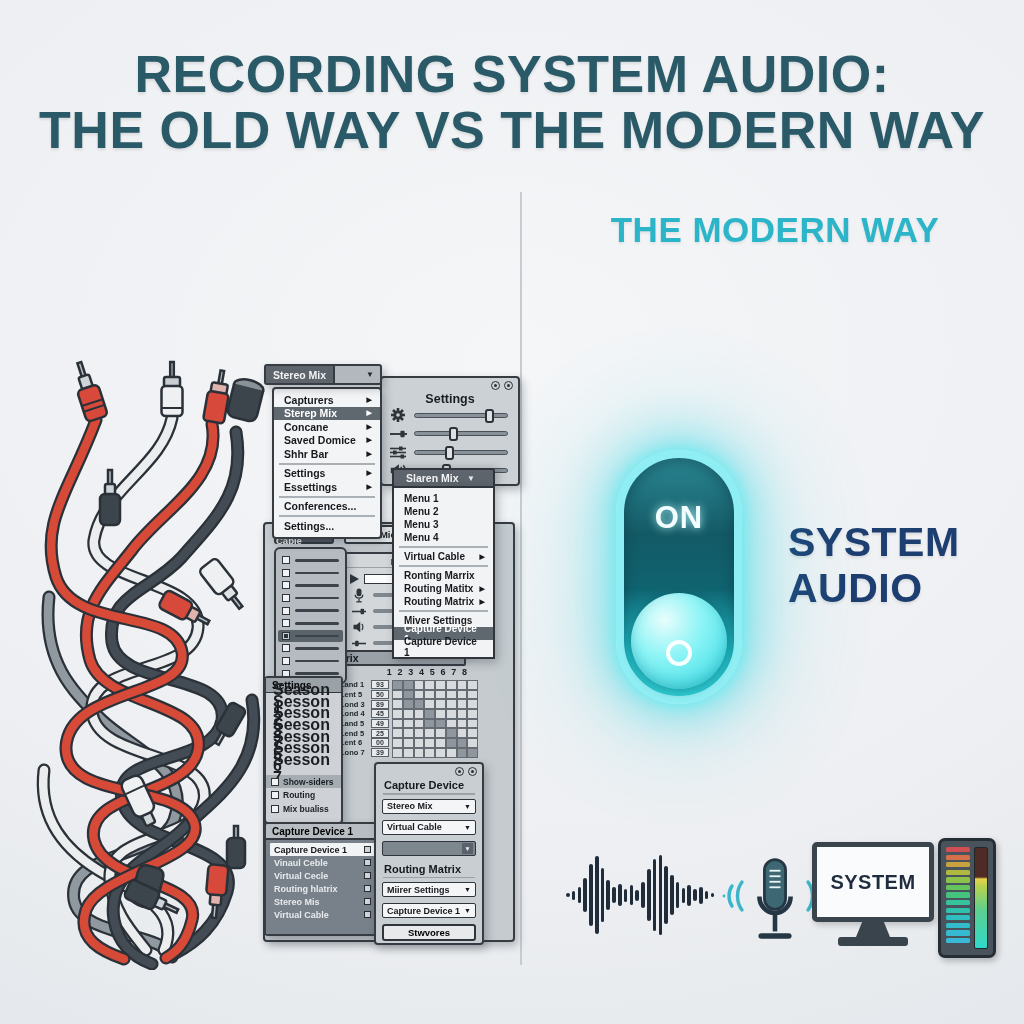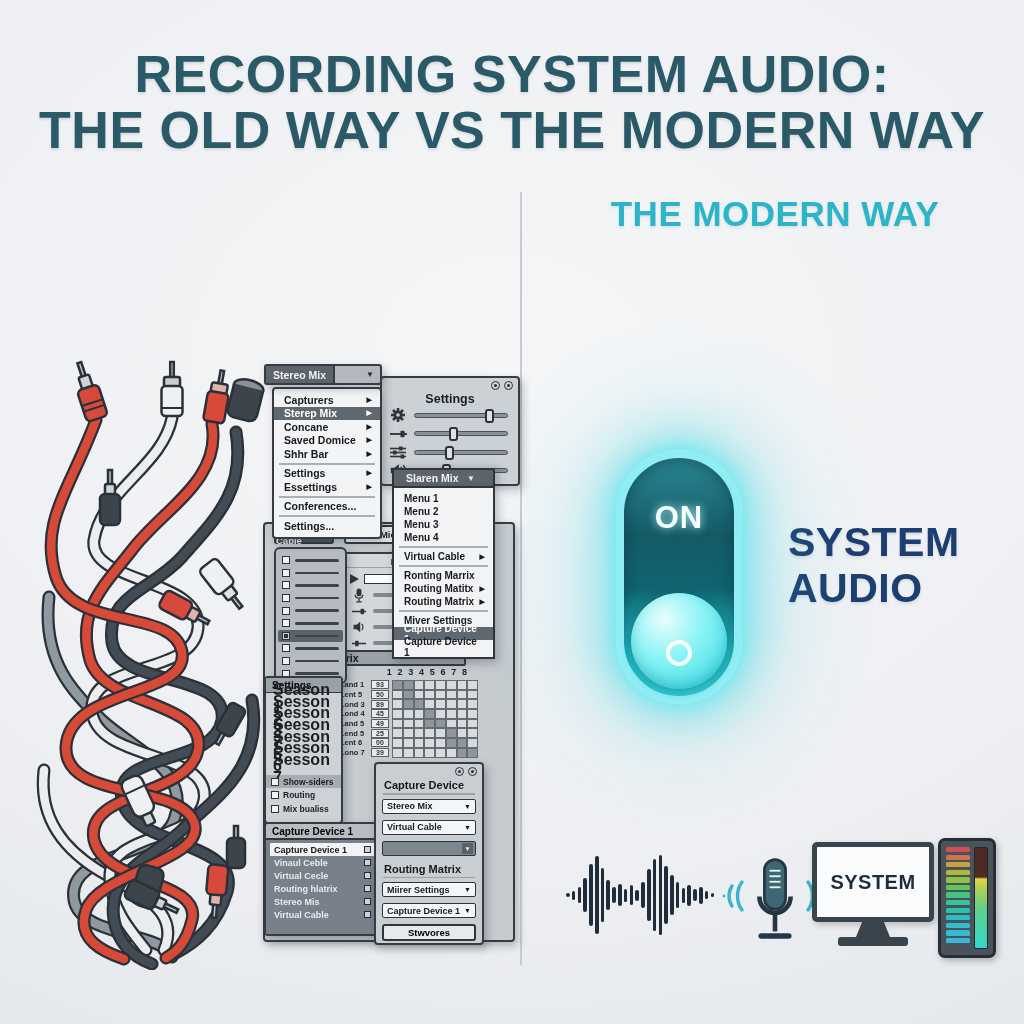--- a/index.html
+++ b/index.html
@@ -188,21 +188,21 @@
 </head>
 <body>
 
 <div id="stage">
 
   <div class="title" style="color: rgb(42, 90, 104);">
     <div>RECORDING SYSTEM AUDIO:</div>
     <div>THE OLD WAY VS THE MODERN WAY</div>
   </div>
 
-  <div id="modern-heading" class="col-heading" style="color: rgb(44, 181, 201);">THE MODERN WAY</div>
+  <div id="modern-heading" class="col-heading" style="color: rgb(44, 181, 201); margin-top: 16px;">THE MODERN WAY</div>
   <div class="divider"></div>
 
   <svg id="cables" width="252" height="618" viewBox="0 0 252 618">
     <g fill="none" stroke-linecap="round">
       <path d="M35,245 C28,308 58,340 88,368 C120,398 178,418 160,468 C145,508 52,498 60,548 C66,585 150,580 158,605" stroke="#2a3138" stroke-width="13"></path>
       <path d="M35,245 C28,308 58,340 88,368 C120,398 178,418 160,468 C145,508 52,498 60,548 C66,585 150,580 158,605" stroke="#9199a0" stroke-width="8.5"></path>
       <path d="M30,418 C24,468 52,498 84,518 C120,540 168,556 150,598" stroke="#2a3138" stroke-width="13"></path>
       <path d="M30,418 C24,468 52,498 84,518 C120,540 168,556 150,598" stroke="#ecedee" stroke-width="8.5"></path>
       <path d="M158,66 C148,115 88,138 80,188 C74,232 188,225 184,276 C180,325 73,308 78,360 C84,410 198,398 190,448 C183,492 92,478 96,528 C99,560 118,580 132,598" stroke="#2a3138" stroke-width="13"></path>
       <path d="M158,66 C148,115 88,138 80,188 C74,232 188,225 184,276 C180,325 73,308 78,360 C84,410 198,398 190,448 C183,492 92,478 96,528 C99,560 118,580 132,598" stroke="#ecedee" stroke-width="8.5"></path>

